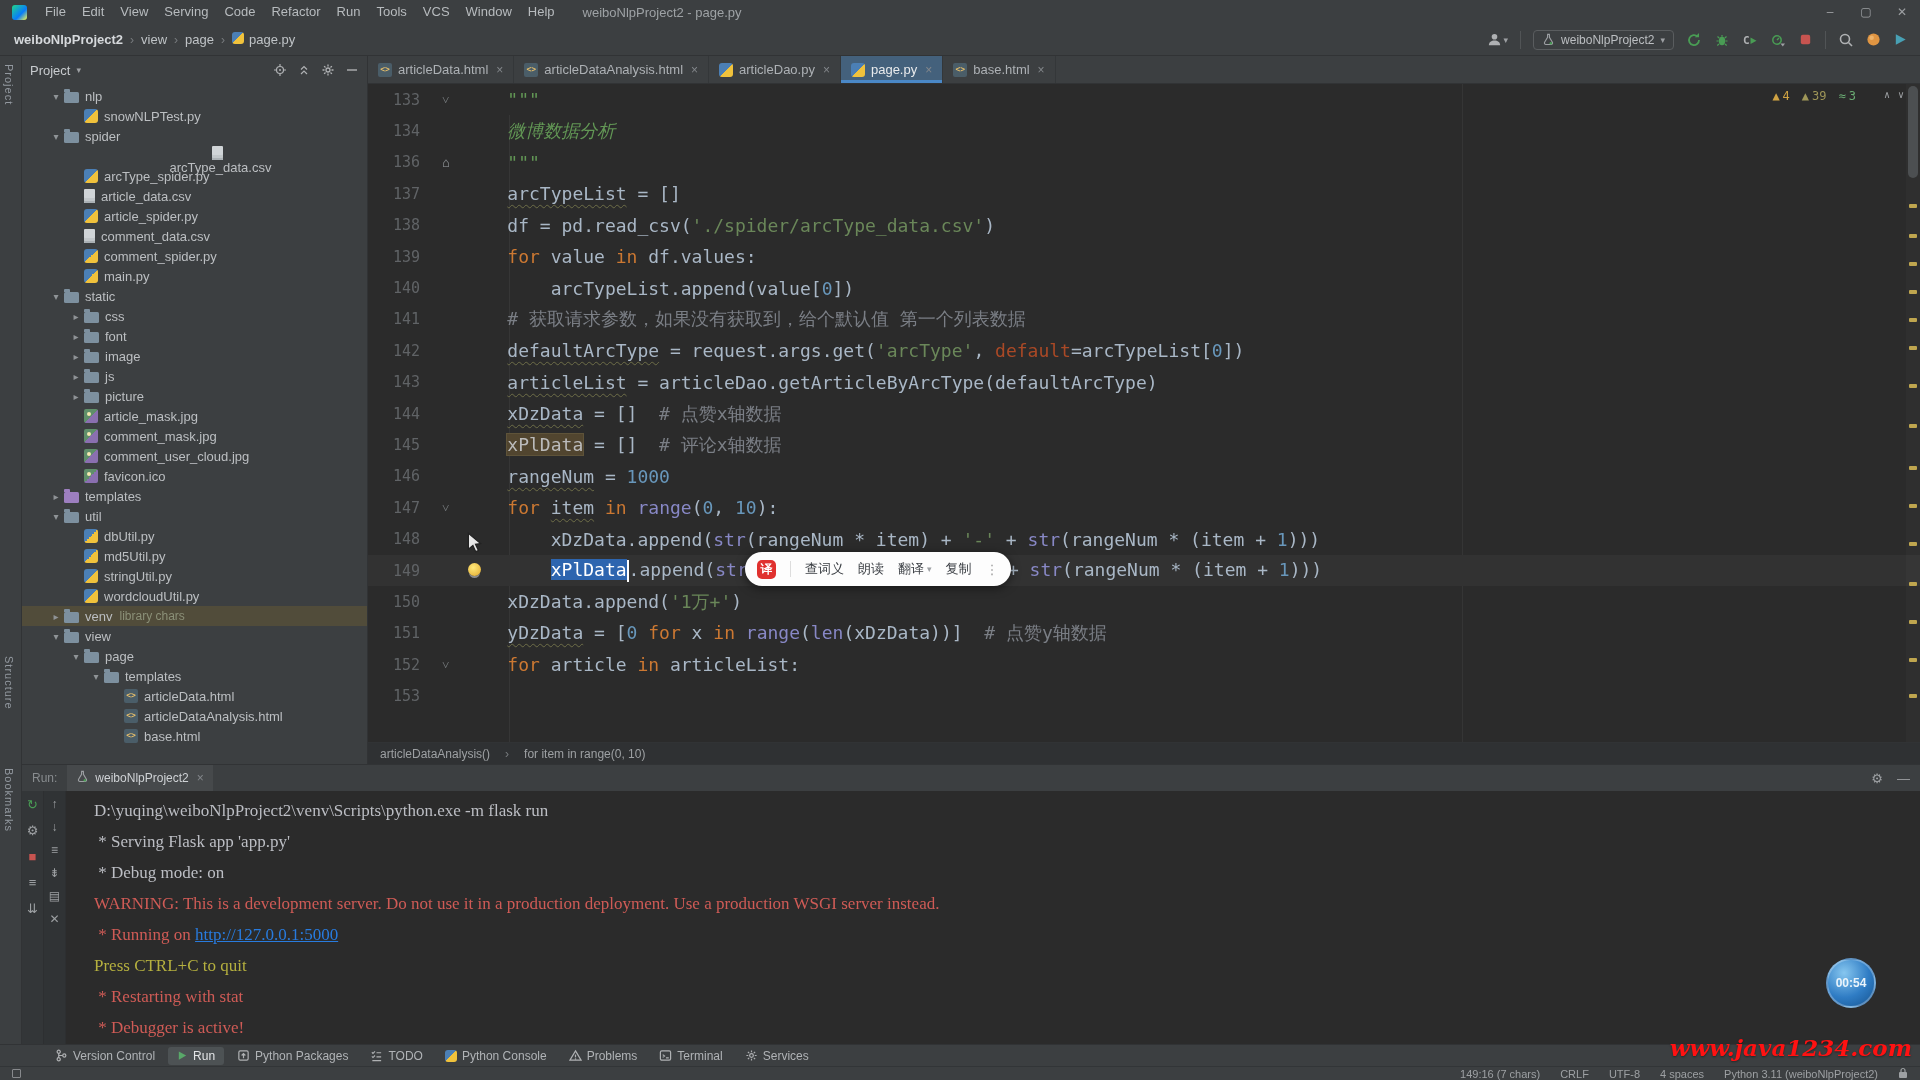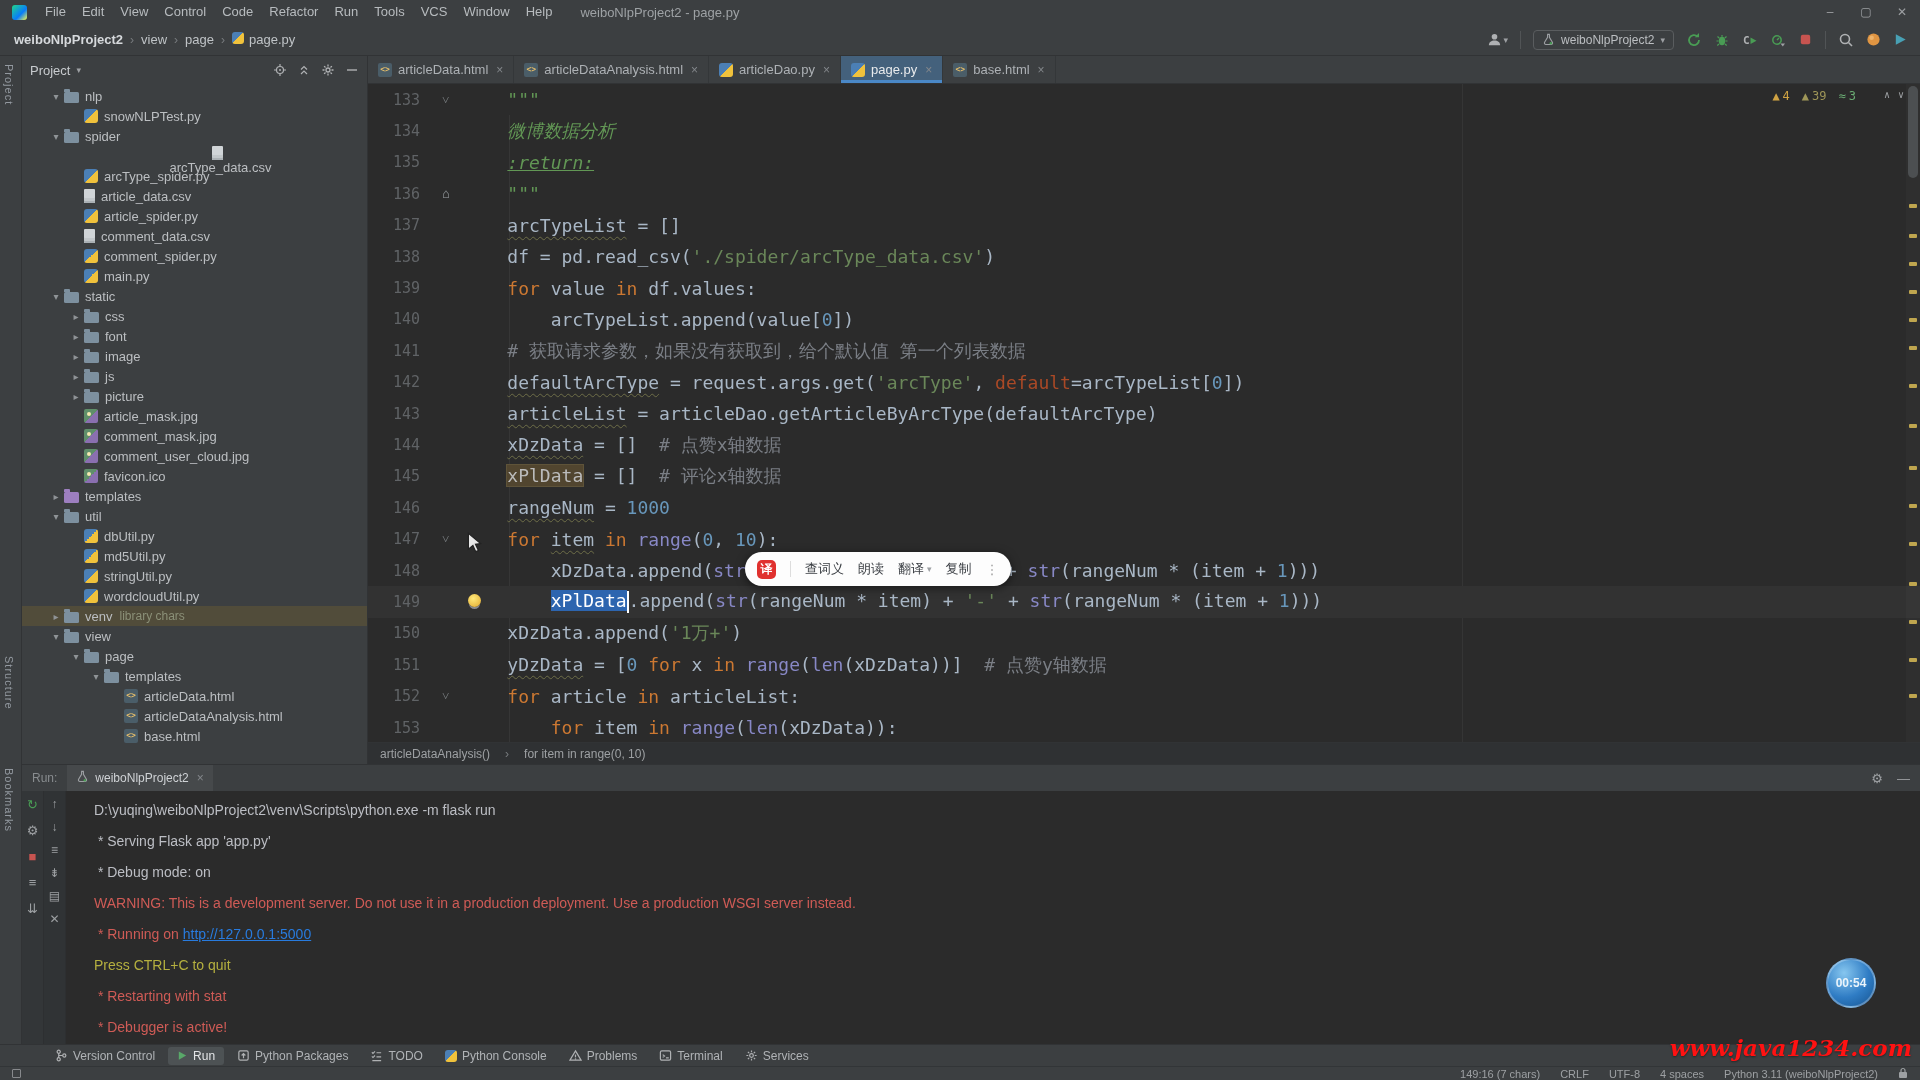--- a/index.html
+++ b/index.html
@@ -123,21 +123,21 @@
   .run-panel { height:280px; border-top:1px solid #313335; display:flex; flex-direction:column; background:#2b2b2b; }
   .run-head { height:26px; background:#3c3f41; display:flex; align-items:center; font-size:12px; padding:0 10px; }
   .run-label { color:#888c8f; margin-right:10px; }
   .run-tab { display:flex; align-items:center; gap:6px; color:#cfd2d5; background:#46494b; height:26px; padding:0 9px; }
   .rh-icons { margin-left:auto; display:flex; gap:14px; color:#9da0a3; font-size:13px; }
   .run-body { flex:1; display:flex; min-height:0; }
   .run-tools { width:22px; flex:none; background:#333638; border-right:1px solid #2d2f31;
     display:flex; flex-direction:column; align-items:center; padding-top:6px; gap:11px; font-size:13px; }
   .run-tools2 { width:22px; flex:none; background:#303335; border-right:1px solid #2d2f31;
     display:flex; flex-direction:column; align-items:center; padding-top:6px; gap:9px; font-size:12px; color:#9da0a3; }
-  .console { flex:1; padding:4px 0 12px 28px; font-family:Liberation Sans, sans-serif; font-size:14px; overflow:hidden; }
+  .console { flex:1; padding:4px 0 12px 28px; font-family:Liberation Serif, serif; font-size:17px; overflow:hidden; }
   .con-line { height:31px; line-height:31px; white-space:pre; }
   .con-plain { color:#bcbec4; }
   .con-error { color:#cf5b56; }
   .con-warn  { color:#b5b03f; }
   .con-link  { color:#287bde; text-decoration:underline; }
 
   
   .bottombar { height:22px; background:#3c3f41; border-top:1px solid #313335; display:flex; align-items:center;
     font-size:12px; color:#b0b3b6; padding-left:46px; gap:4px; }
   .bb-item { display:flex; align-items:center; gap:5px; padding:2px 9px; border-radius:3px; }
@@ -159,21 +159,21 @@
 <body>
 
 <div id="app">
 
   <div class="titlebar">
     <span class="pclogo"></span>
     <span id="menu-bar" style="display: inline-flex;">
         <span class="menu-item">File</span>
         <span class="menu-item">Edit</span>
         <span class="menu-item">View</span>
-        <span class="menu-item">Control</span>
+        <span class="menu-item">Serving</span>
         <span class="menu-item">Code</span>
         <span class="menu-item">Refactor</span>
         <span class="menu-item">Run</span>
         <span class="menu-item">Tools</span>
         <span class="menu-item">VCS</span>
         <span class="menu-item">Window</span>
         <span class="menu-item">Help</span>
       </span>
     <span class="win-title">weiboNlpProject2 - page.py</span>
     <span class="win-controls" id="win-controls">
@@ -499,39 +499,38 @@
                 <span class="tab-close">×</span>
               </div>
             </div>
 
           <div class="editor-wrap">
             <div class="indent-guide"></div>
             <div class="margin-line"></div>
             <div id="code-lines">
                 <div class="cl"><span class="g-num">133</span><span class="g-fold">˅</span><span class="code"><span class="c-doc">    """</span></span></div>
                 <div class="cl"><span class="g-num">134</span><span class="g-fold"></span><span class="code"><span class="c-doc">    微博数据分析</span></span></div>
-                <div class="cl"><span class="g-num">135</span><span class="g-fold"></span><span class="code"><span class="c-doc">    </span><span class="c-docu">:return:</span></span></div>
                 <div class="cl"><span class="g-num">136</span><span class="g-fold">⌂</span><span class="code"><span class="c-doc">    """</span></span></div>
                 <div class="cl"><span class="g-num">137</span><span class="g-fold"></span><span class="code"><span class="c-sp">    </span><span class="c-var">arcTypeList</span><span class="c-sp"> = []</span></span></div>
                 <div class="cl"><span class="g-num">138</span><span class="g-fold"></span><span class="code"><span class="c-sp">    df = pd.read_csv(</span><span class="c-str">'./spider/arcType_data.csv'</span><span class="c-sp">)</span></span></div>
                 <div class="cl"><span class="g-num">139</span><span class="g-fold"></span><span class="code"><span class="c-sp">    </span><span class="c-kw">for</span><span class="c-sp"> value </span><span class="c-kw">in</span><span class="c-sp"> df.values:</span></span></div>
                 <div class="cl"><span class="g-num">140</span><span class="g-fold"></span><span class="code"><span class="c-sp">        arcTypeList.append(value[</span><span class="c-num">0</span><span class="c-sp">])</span></span></div>
                 <div class="cl"><span class="g-num">141</span><span class="g-fold"></span><span class="code"><span class="c-com">    # 获取请求参数，如果没有获取到，给个默认值 第一个列表数据</span></span></div>
                 <div class="cl"><span class="g-num">142</span><span class="g-fold"></span><span class="code"><span class="c-sp">    </span><span class="c-var">defaultArcType</span><span class="c-sp"> = request.args.get(</span><span class="c-str">'arcType'</span><span class="c-sp">, </span><span class="c-na">default</span><span class="c-sp">=arcTypeList[</span><span class="c-num">0</span><span class="c-sp">])</span></span></div>
                 <div class="cl"><span class="g-num">143</span><span class="g-fold"></span><span class="code"><span class="c-sp">    </span><span class="c-var">articleList</span><span class="c-sp"> = articleDao.getArticleByArcType(defaultArcType)</span></span></div>
                 <div class="cl"><span class="g-num">144</span><span class="g-fold"></span><span class="code"><span class="c-sp">    </span><span class="c-var">xDzData</span><span class="c-sp"> = []  </span><span class="c-com"># 点赞x轴数据</span></span></div>
                 <div class="cl"><span class="g-num">145</span><span class="g-fold"></span><span class="code"><span class="c-sp">    </span><span class="c-hli">xPlData</span><span class="c-sp"> = []  </span><span class="c-com"># 评论x轴数据</span></span></div>
                 <div class="cl"><span class="g-num">146</span><span class="g-fold"></span><span class="code"><span class="c-sp">    </span><span class="c-var">rangeNum</span><span class="c-sp"> = </span><span class="c-num">1000</span></span></div>
                 <div class="cl"><span class="g-num">147</span><span class="g-fold">˅</span><span class="code"><span class="c-sp">    </span><span class="c-kw">for</span><span class="c-sp"> </span><span class="c-var">item</span><span class="c-sp"> </span><span class="c-kw">in</span><span class="c-sp"> </span><span class="c-bi">range</span><span class="c-sp">(</span><span class="c-num">0</span><span class="c-sp">, </span><span class="c-num">10</span><span class="c-sp">):</span></span></div>
                 <div class="cl"><span class="g-num">148</span><span class="g-fold"></span><span class="code"><span class="c-sp">        xDzData.append(</span><span class="c-bi">str</span><span class="c-sp">(rangeNum * item) + </span><span class="c-str">'-'</span><span class="c-sp"> + </span><span class="c-bi">str</span><span class="c-sp">(rangeNum * (item + </span><span class="c-num">1</span><span class="c-sp">)))</span></span></div>
                 <div class="cl current"><span class="g-num">149</span><span class="g-fold"></span><span class="code"><span class="c-sp">        </span><span class="c-sel">xPlData</span><span class="caret"></span><span class="c-sp">.append(</span><span class="c-bi">str</span><span class="c-sp">(rangeNum * item) + </span><span class="c-str">'-'</span><span class="c-sp"> + </span><span class="c-bi">str</span><span class="c-sp">(rangeNum * (item + </span><span class="c-num">1</span><span class="c-sp">)))</span></span><span class="bulb"></span></div>
                 <div class="cl"><span class="g-num">150</span><span class="g-fold"></span><span class="code"><span class="c-sp">    xDzData.append(</span><span class="c-str">'1万+'</span><span class="c-sp">)</span></span></div>
                 <div class="cl"><span class="g-num">151</span><span class="g-fold"></span><span class="code"><span class="c-sp">    </span><span class="c-var">yDzData</span><span class="c-sp"> = [</span><span class="c-num">0</span><span class="c-sp"> </span><span class="c-kw">for</span><span class="c-sp"> x </span><span class="c-kw">in</span><span class="c-sp"> </span><span class="c-bi">range</span><span class="c-sp">(</span><span class="c-bi">len</span><span class="c-sp">(xDzData))]  </span><span class="c-com"># 点赞y轴数据</span></span></div>
                 <div class="cl"><span class="g-num">152</span><span class="g-fold">˅</span><span class="code"><span class="c-sp">    </span><span class="c-kw">for</span><span class="c-sp"> article </span><span class="c-kw">in</span><span class="c-sp"> articleList:</span></span></div>
-                <div class="cl"><span class="g-num">153</span><span class="g-fold"></span><span class="code"><span class="c-sp">        </span><span class="c-kw">for</span><span class="c-sp"> item </span><span class="c-kw">in</span><span class="c-sp"> </span><span class="c-bi">range</span><span class="c-sp">(</span><span class="c-bi">len</span><span class="c-sp">(xDzData)):</span></span></div>
+                <div class="cl"><span class="g-num">153</span><span class="g-fold"></span></div>
               </div>
 
             <div class="inspections" id="inspections">
                 <span class="insp-item">
                   <span style="color: rgb(208, 163, 67);">▲</span>
                   <span style="color: rgb(208, 163, 67);">4</span>
                 </span>
                 <span class="insp-item">
                   <span style="color: rgb(159, 150, 88);">▲</span>
                   <span style="color: rgb(159, 150, 88);">39</span>

